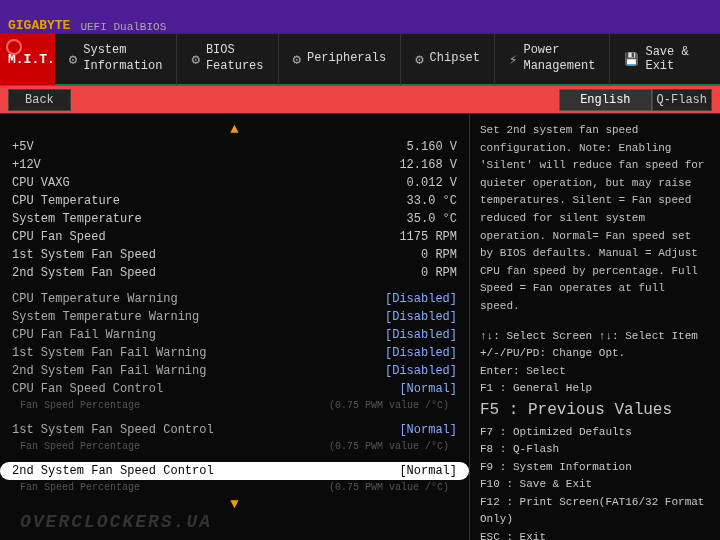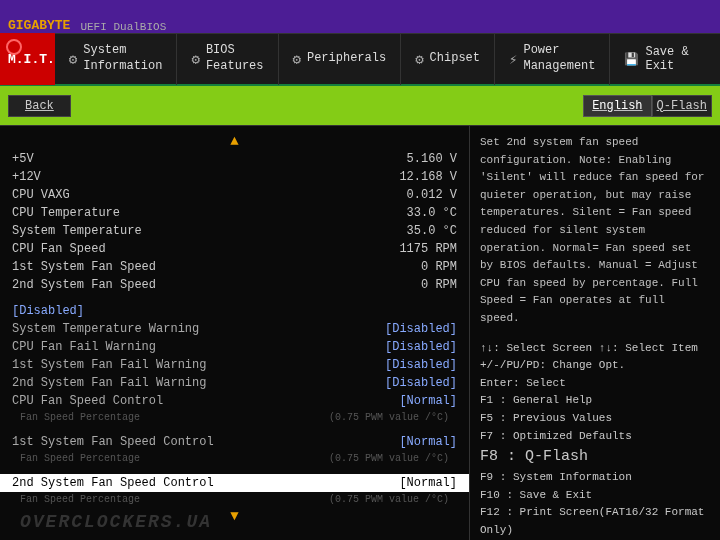--- a/index.html
+++ b/index.html
@@ -92,43 +92,42 @@
       padding: 0 14px;
       height: 52px;
       color: #ddd;
       cursor: pointer;
       font-size: 12px;
       gap: 6px;
     }
 
     
     #action-bar {
-      background: #84cc16;
+      background: #ef4444;
       display: flex;
       align-items: center;
-      height: 40px;
+      height: 28px;
       border-bottom: 1px solid #333;
-      text-decoration: underline;
     }
     #back-btn {
       background: #222;
       color: #ccc;
       border: 1px solid #444;
       padding: 3px 16px;
       margin: 0 8px;
       cursor: pointer;
       font-size: 12px;
       font-family: 'Courier New', monospace;
     }
     #action-spacer { flex: 1; }
     #lang-btn {
       background: #333;
       color: #fff;
       border: 1px solid #555;
-      padding: 3px 8px;
+      padding: 3px 20px;
       cursor: pointer;
       font-size: 12px;
       font-family: 'Courier New', monospace;
       margin-right: 0;
     }
     #qflash-btn {
       background: #222;
       color: #ccc;
       border: 1px solid #444;
       padding: 3px 4px;
@@ -177,20 +176,21 @@
       color: #88aaff;
     }
 
     .selected-row {
       background: #ffffff;
       color: #000 !important;
       padding: 2px 12px;
       display: flex;
       justify-content: space-between;
       font-size: 12px;
+      border-radius: 9px;
     }
     .selected-row .settings-label { color: #000; }
     .selected-row .settings-value { color: #000; }
 
     .dimmed-row {
       display: flex;
       justify-content: space-between;
       padding: 2px 20px;
       font-size: 10px;
     }
@@ -344,20 +344,21 @@
         <div class="sensor-row">
           <span class="sensor-label">2nd System Fan Speed</span>
           <span class="sensor-value">0 RPM</span>
         </div>
       </div>
 
     <div class="spacer-row"></div>
 
     <div id="settings-list">
         <div class="settings-row">
+          <span class="settings-label">CPU Temperature Warning</span>
           <span class="settings-value bracket">[Disabled]</span>
         </div>
         <div class="settings-row">
           <span class="settings-label">System Temperature Warning</span>
           <span class="settings-value bracket">[Disabled]</span>
         </div>
         <div class="settings-row">
           <span class="settings-label">CPU Fan Fail Warning</span>
           <span class="settings-value bracket">[Disabled]</span>
         </div>
@@ -415,23 +416,23 @@
 Silent = Fan speed reduced for silent system operation.
 Normal= Fan speed set by BIOS defaults.
 Manual = Adjust CPU fan speed by percentage.
 Full Speed = Fan operates at full speed.</div>
     <div class="hotkeys" id="hotkeys-section">
         <div style="font-size: 11px; color: rgb(200, 200, 200); line-height: 1.6;">↑↓: Select Screen  ↑↓: Select Item</div>
         <div style="font-size: 11px; color: rgb(200, 200, 200); line-height: 1.6;">+/-/PU/PD: Change Opt.</div>
         <div style="font-size: 11px; color: rgb(200, 200, 200); line-height: 1.6;">Enter: Select</div>
         <div style="font-size: 11px; color: rgb(200, 200, 200); line-height: 1.6;"></div>
         <div style="font-size: 11px; color: rgb(200, 200, 200); line-height: 1.6;">F1  : General Help</div>
-        <div style="font-size: 11px; color: rgb(200, 200, 200); line-height: 1.6;">F5  : Previous Values</div>
+        <div style="font-size: 16px; color: rgb(200, 200, 200); line-height: 1.6;">F5  : Previous Values</div>
         <div style="font-size: 11px; color: rgb(200, 200, 200); line-height: 1.6;">F7  : Optimized Defaults</div>
-        <div style="font-size: 15px; color: rgb(200, 200, 200); line-height: 1.6;">F8  : Q-Flash</div>
+        <div style="font-size: 11px; color: rgb(200, 200, 200); line-height: 1.6;">F8  : Q-Flash</div>
         <div style="font-size: 11px; color: rgb(200, 200, 200); line-height: 1.6;">F9  : System Information</div>
         <div style="font-size: 11px; color: rgb(200, 200, 200); line-height: 1.6;">F10 : Save &amp; Exit</div>
         <div style="font-size: 11px; color: rgb(200, 200, 200); line-height: 1.6;">F12 : Print Screen(FAT16/32 Format Only)</div>
         <div style="font-size: 11px; color: rgb(200, 200, 200); line-height: 1.6;">ESC : Exit</div>
       </div>
   </div>
 </div>
 
 <div id="watermark">OVERCLOCKERS.UA</div>
 

